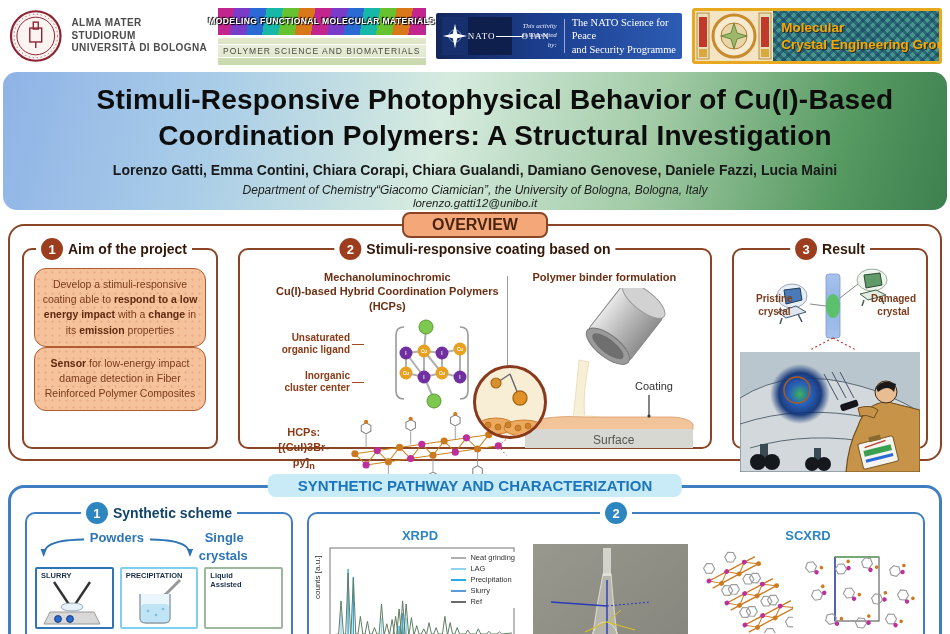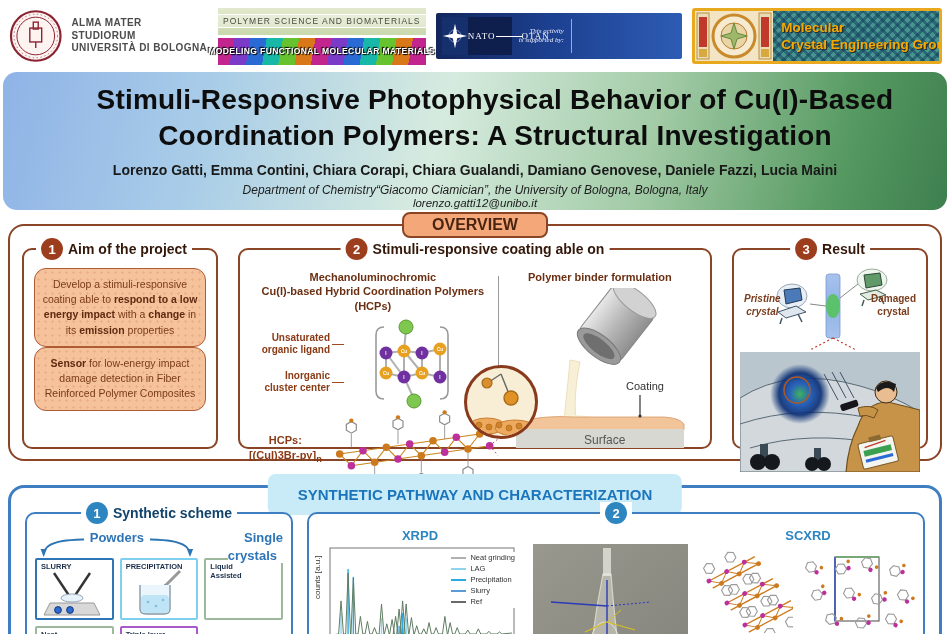--- a/index.html
+++ b/index.html
@@ -65,21 +65,21 @@
   .peachbox { background:var(--ov-fill,#f6c29c); border:1.5px solid #b05c33; border-radius:12px;
     padding:8px 6px; font-size:10.5px; line-height:1.45; color:#7a3c1c; text-align:center;
     background-image:radial-gradient(#eab088 1px,transparent 1.2px); background-size:7px 7px; }
   .peachbox b { color:#5f2a10; }
   .app-row { display:flex; align-items:center; margin:6px 0 6px 2px; }
   .app-lbl { font-size:12.5px; font-weight:800; color:#8a3a15; }
   .down-arrow { margin-left:22px; }
 
   
   .p-coat { width:474px; padding:20px 8px 6px; }
-  .coat-cols { display:flex; height:100%; position:relative; }
+  .coat-cols { display:flex; height:100%; position:relative;margin-left:20px; }
   .coat-div { position:absolute; left:55%; top:6px; bottom:8px; width:1.5px; background:#9a9a9a; }
   .coat-left { width:55%; position:relative; }
   .coat-right { width:45%; position:relative; }
   .sub-h { font-size:11px; font-weight:800; color:#6b2f12; text-align:center; line-height:1.3; white-space:pre-line; }
   .clu-row { display:flex; align-items:center; margin-top:2px; }
   .clu-labels { width:96px; display:flex; flex-direction:column; gap:14px; }
   .clu-lab { font-size:10px; font-weight:700; color:#8a3a15; text-align:right; line-height:1.2; white-space:pre-line; position:relative; padding-right:14px; }
   .clu-lab:after { content:""; position:absolute; right:0; top:50%; width:12px; border-top:1.5px solid #a04a20; }
   .hcp-row { display:flex; align-items:center; margin-top:-6px; }
   .hcp-lab { width:76px; font-size:11px; font-weight:800; color:#8a3a15; text-align:center; line-height:1.35; }
@@ -87,32 +87,32 @@
     border:3px solid #8a3a1c; background:#f8eed6; overflow:hidden; z-index:2; }
   .pour-wrap { position:absolute; inset:18px 0 0 16px; }
   
   .p-res { width:196px; padding:16px 6px 6px; }
   .res-top { position:relative; height:84px; }
   .res-lab { position:absolute; top:26px; font-size:10px; font-weight:800; color:#7a3c1c; line-height:1.3; text-align:center; white-space:pre-line; }
 
   
   .sybox { position:relative; margin:24px 8px 0; border:3px solid var(--sy-accent,#3f7fc1); border-radius:16px; height:300px; }
   .sybadge { position:absolute; top:-14px; left:50%; transform:translateX(-50%);
-    background:var(--sy-badge-bg,#c9ebf8); border-radius:8px; padding:12px 30px;
+    background:var(--sy-badge-bg,#c9ebf8); border-radius:8px; padding:3px 30px;
     font-size:15px; font-weight:800; color:var(--sy-badge-text,#1b75bb); white-space:nowrap; }
   .sy-inner { display:flex; gap:14px; padding:24px 14px 8px; }
   .spanel { position:relative; border:2px solid var(--sy-accent,#3f7fc1); border-radius:10px; background:#fff; }
   .spanel .ptitle .lbl { color:#11436b; }
   .numc.blue { background:var(--sy-circle,#2e86c1); }
   .p-scheme { width:332px; padding:14px 8px 8px; }
-  .lab-row { display:flex; margin-bottom:2px; position:relative; height:28px; }
+  .lab-row { display:flex; margin-bottom:11px; position:relative; height:28px; }
   .powders { width:66%; text-align:center; position:relative; }
   .powders .txt, .singles .txt { font-size:13px; font-weight:800; color:#2e75b6; position:relative; z-index:1; background:#fff; padding:0 6px; }
   .powders svg { position:absolute; left:4px; right:4px; top:7px; width:calc(100% - 8px); height:22px; }
-  .singles { width:34%; text-align:right; }
+  .singles { width:34%; text-align:left; }
   .cardgrid { display:grid; grid-template-columns:1fr 1fr 1fr; gap:6px; }
   .card { border:2px solid #888; border-radius:2px; height:62px; padding:2px 4px; position:relative; background:#fff; }
   .card .clab { font-size:7.5px; font-weight:800; color:#1a2e4a; line-height:1.2; white-space:pre-line; }
   .card svg { position:absolute; right:2px; bottom:1px; }
   .p-char { flex:1; padding:14px 8px 4px; display:flex; gap:10px; }
   .xrpd-block { width:206px; }
   .blue-h { font-size:13px; font-weight:800; color:#2e86c1; text-align:center; margin-bottom:4px; }
   .chartwrap { position:relative; margin-left:12px; }
   .ylab { position:absolute; left:-16px; top:52px; transform:rotate(-90deg); transform-origin:left top;
     font-size:8px; color:#333; white-space:nowrap; }
@@ -134,44 +134,46 @@
       <circle cx="28" cy="28" r="19" fill="none" stroke="#8c2332" stroke-width="1"></circle>
       <rect x="22" y="20" width="12" height="14" fill="none" stroke="#8c2332" stroke-width="1.4"></rect>
       <rect x="25.5" y="14" width="5" height="7" fill="none" stroke="#8c2332" stroke-width="1.4"></rect>
       <line x1="28" y1="34" x2="28" y2="40" stroke="#8c2332" stroke-width="1.4"></line>
       <circle cx="28" cy="28" r="22" fill="none" stroke="#8c2332" stroke-width=".6" stroke-dasharray="1.5 2.5"></circle>
     </svg>
     <div class="uni-name prelines">ALMA MATER STUDIORUM
 UNIVERSITÀ DI BOLOGNA</div>
   </div>
   <div class="banners">
+    <div class="ban ban2">
+      <span>MODELING FUNCTIONAL MOLECULAR MATERIALS</span>
+    </div>
     <div class="ban ban1">
       <span>POLYMER SCIENCE AND BIOMATERIALS</span>
-    </div>
-    <div class="ban ban2">
-      <span>MODELING FUNCTIONAL MOLECULAR MATERIALS</span>
     </div>
   </div>
   <div class="nato">
     <div class="nato-box">
       <div class="nato-star">
         <svg width="26" height="30" viewBox="-15 -15 30 30">
           <circle r="7" fill="none" stroke="#9fb4dd" stroke-width=".8"></circle>
           <polygon points="0,-14 2.6,-2.6 14,0 2.6,2.6 0,14 -2.6,2.6 -14,0 -2.6,-2.6" fill="#fff"></polygon>
         </svg>
       </div>
       <div class="nato-txt">
         <span>NATO</span>
         <span class="rule"></span>
         <span>OTAN</span>
       </div>
     </div>
     <div class="nato-sup">This activity
 is supported by:</div>
     <div class="nato-div"></div>
+    <div class="nato-prog">The NATO Science for Peace
+and Security Programme</div>
   </div>
   <div class="mceg">
     <div class="mceg-art">
       <svg width="78" height="50" viewBox="0 0 78 50">
         <rect x="2" y="2" width="12" height="46" fill="#e9dbb8" stroke="#b8923f"></rect>
         <rect x="4" y="6" width="8" height="30" fill="#c0392b"></rect>
         <rect x="4" y="38" width="8" height="8" fill="#d8a93f"></rect>
         <rect x="64" y="2" width="12" height="46" fill="#e9dbb8" stroke="#b8923f"></rect>
         <rect x="66" y="6" width="8" height="30" fill="#c0392b"></rect>
         <rect x="66" y="38" width="8" height="8" fill="#d8a93f"></rect>
@@ -208,21 +210,21 @@
         <span>Develop a stimuli-responsive coating able to </span><b>respond to a low energy impact</b><span> with a </span><b>change</b><span> in its </span><b>emission</b><span> properties</span>
       </div>
       <div class="peachbox">
         <b>Sensor</b><span> for low-energy impact damage detection in Fiber Reinforced Polymer Composites</span>
       </div>
     </div>
 
     <div class="panel p-coat">
       <div class="ptitle center-title">
         <span class="numc">2</span>
-        <span class="lbl">Stimuli-responsive coating able on</span>
+        <span class="lbl">Stimuli-responsive coating based on</span>
       </div>
       <div class="coat-cols">
         <div class="coat-div"></div>
 
         <div class="coat-left">
           <div class="sub-h">Mechanoluminochromic
 Cu(I)-based Hybrid Coordination Polymers (HCPs)</div>
           <div class="clu-row">
             <div class="clu-labels">
               <div class="clu-lab">Unsaturated
@@ -390,21 +392,21 @@
         </div>
       </div>
     </div>
 
     <div class="panel p-res">
       <div class="ptitle center-title">
         <span class="numc">3</span>
         <span class="lbl">Result</span>
       </div>
       <div class="res-top">
-        <div class="res-lab" style="left:4px;font-style:italic;">Pristine
+        <div class="res-lab" style="left:16px;">Pristine
 crystal</div>
         <div class="res-lab" style="right:4px;">Damaged
 crystal</div>
         <svg width="180" height="84" viewBox="0 0 180 84" style="display:block;margin:0 auto;">
           <defs>
             <linearGradient id="barg" x1="0" y1="0" x2="0" y2="1">
               <stop offset="0" stop-color="#a8c2ec"></stop>
                 <stop offset=".5" stop-color="#8fb2e6"></stop>
                 <stop offset="1" stop-color="#a8c2ec"></stop>
             </linearGradient>

